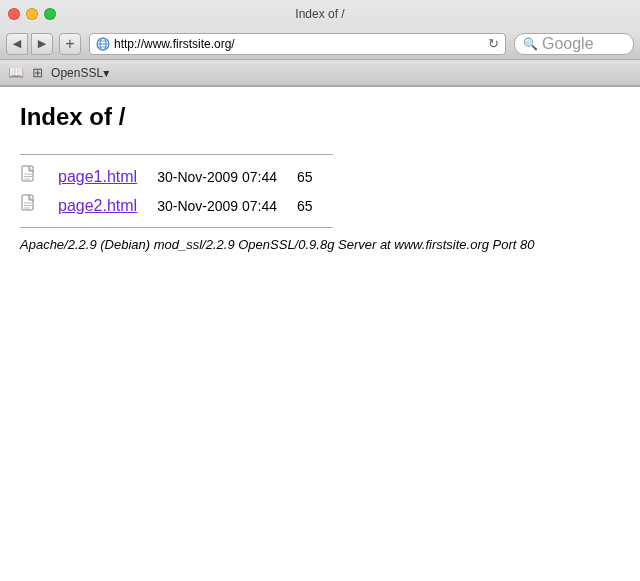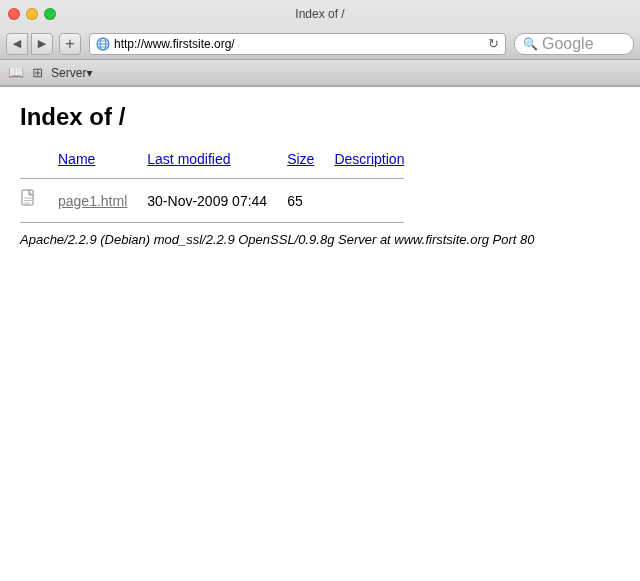--- a/index.html
+++ b/index.html
@@ -208,23 +208,23 @@
     }
 
     .directory-table td {
       padding: 3px 20px 3px 0;
       font-size: 14px;
       white-space: nowrap;
       vertical-align: middle;
     }
 
     .file-link {
-      color: #737373;
+      color: #6d28d9;
       text-decoration: underline;
-      font-size: 14px;
+      font-size: 16px;
     }
 
     .server-info {
       font-style: italic;
       font-size: 13px;
       color: #000;
       line-height: 1.5;
       max-width: 600px;
     }
   </style>
@@ -260,56 +260,62 @@
 
     <div class="search-bar">
       <span style="color:#888; font-size:12px;">🔍</span>
       <span class="search-placeholder">Google</span>
     </div>
   </div>
 
   <div class="bookmarks-bar">
     <span class="bookmark-icon">📖</span>
     <span class="grid-icon">⊞</span>
-    <span class="popular-btn">Server▾</span>
+    <span class="popular-btn">OpenSSL▾</span>
   </div>
 </div>
 
 <div class="page-content">
   <h1 class="page-title">Index of /</h1>
 
   <table class="directory-table">
     <thead>
-      <tr>
-        <th style="width:28px;"></th>
-        <th><a href="#">Name</a></th>
-        <th><a href="#">Last modified</a></th>
-        <th><a href="#">Size</a></th>
-        <th><a href="#">Description</a></th>
-      </tr>
       <tr>
         <td colspan="5">
             <hr class="dir-separator">
           </td>
       </tr>
     </thead>
     <tbody id="file-rows">
         <tr>
           <td><svg width="18" height="20" viewBox="0 0 18 20" xmlns="http://www.w3.org/2000/svg">
       <rect x="2" y="1" width="11" height="15" rx="1" fill="white" stroke="#888" stroke-width="1"></rect>
       <polyline points="9,1 9,6 14,6" fill="#ddd" stroke="#888" stroke-width="1"></polyline>
       <line x1="4" y1="9" x2="12" y2="9" stroke="#aaa" stroke-width="0.8"></line>
       <line x1="4" y1="11.5" x2="12" y2="11.5" stroke="#aaa" stroke-width="0.8"></line>
       <line x1="4" y1="14" x2="10" y2="14" stroke="#aaa" stroke-width="0.8"></line>
     </svg></td>
           <td><a href="#" class="file-link">page1.html</a></td>
           <td>30-Nov-2009 07:44</td>
           <td>65</td>
           <td></td>
         </tr>
+        <tr>
+          <td><svg width="18" height="20" viewBox="0 0 18 20" xmlns="http://www.w3.org/2000/svg">
+      <rect x="2" y="1" width="11" height="15" rx="1" fill="white" stroke="#888" stroke-width="1"></rect>
+      <polyline points="9,1 9,6 14,6" fill="#ddd" stroke="#888" stroke-width="1"></polyline>
+      <line x1="4" y1="9" x2="12" y2="9" stroke="#aaa" stroke-width="0.8"></line>
+      <line x1="4" y1="11.5" x2="12" y2="11.5" stroke="#aaa" stroke-width="0.8"></line>
+      <line x1="4" y1="14" x2="10" y2="14" stroke="#aaa" stroke-width="0.8"></line>
+    </svg></td>
+          <td><a href="#" class="file-link">page2.html</a></td>
+          <td>30-Nov-2009 07:44</td>
+          <td>65</td>
+          <td></td>
+        </tr>
       </tbody>
     <tfoot>
       <tr>
         <td colspan="5">
             <hr class="dir-separator">
           </td>
       </tr>
     </tfoot>
   </table>
 

